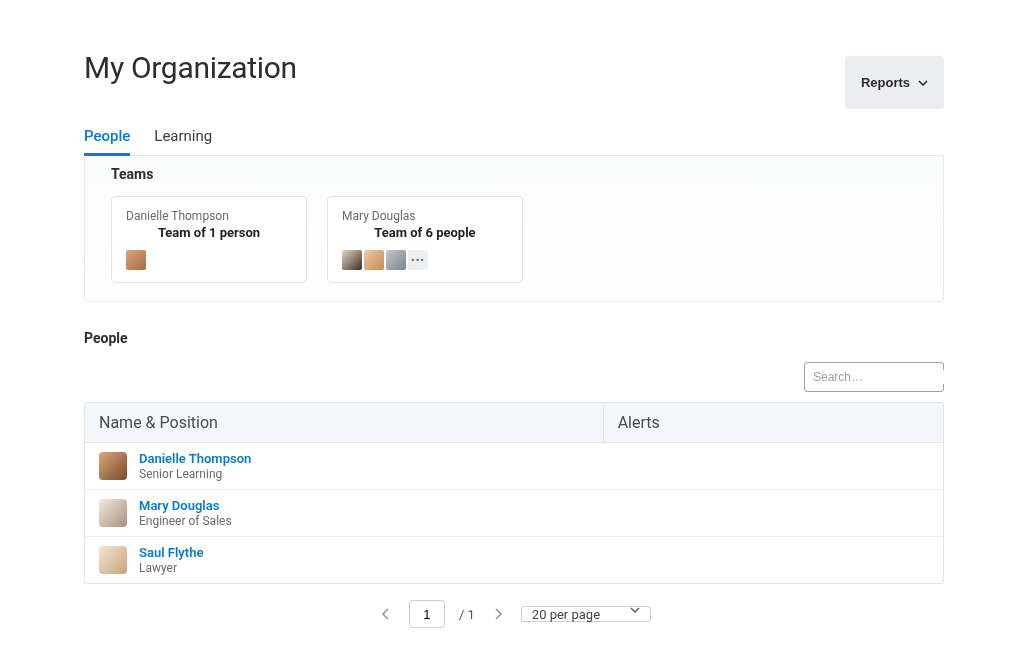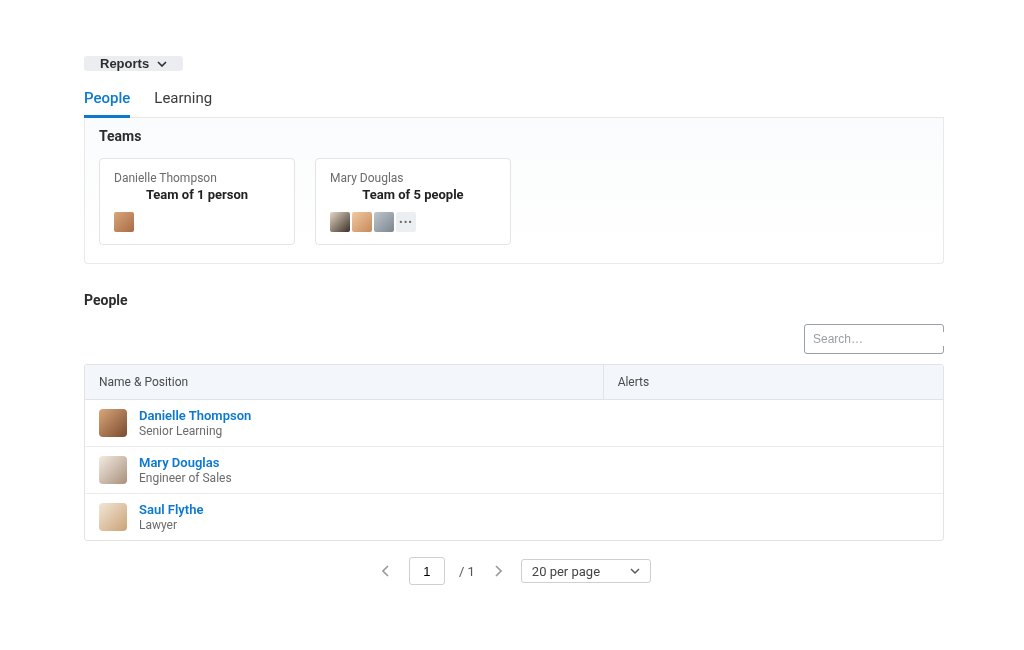--- a/index.html
+++ b/index.html
@@ -23,21 +23,21 @@
 .page-title {
   font-size: 30px;
   font-weight: 400;
   color: #2d2d2d;
   letter-spacing: -0.3px;
 }
 .reports-btn {
   background: #ebedf1;
   border: none;
   border-radius: 3px;
-  padding: 0 16px;
+  padding: 19px 16px;
   font-size: 13px;
   font-weight: 600;
   color: #2d2d2d;
   display: inline-flex;
   align-items: center;
   gap: 8px;
   cursor: pointer;
   margin-top: 6px;
 }
 .chev-down {
@@ -58,21 +58,21 @@
 .tab.active {
   color: #0b79d0;
   font-weight: 500;
   border-bottom: 3px solid #0b79d0;
   margin-bottom: -1px;
 }
 .section-band {
   border: 1px solid #e9e9e9;
   border-top: none;
   background: linear-gradient(#fafbfc,#fff);
-  padding: 10px 14px 18px 14px;
+  padding: 10px 14px 18px 26px;
   border-radius: 0 0 4px 4px;
 }
 .section-label {
   font-size: 14px;
   font-weight: 700;
   color: #2d2d2d;
   margin-bottom: 14px;
 }
 .team-cards {
   display: flex;
@@ -135,21 +135,21 @@
 }
 .search-box input::placeholder { color:#9aa0a6; }
 .mag { width:14px;height:14px; }
 .table {
   border:1px solid #e3e3e3;border-radius:3px;overflow:hidden;
 }
 .thead {
   display:flex;background:#f3f6fb;border-bottom:1px solid #e3e3e3;
 }
 .th {
-  font-size:12px;color:#4b4b4b;padding:10px 14px;
+  font-size:16px;color:#4b4b4b;padding:10px 14px;
 }
 .th.col-name { flex:0 0 58%; }
 .th.col-alerts { flex:1;border-left:1px solid #e3e3e3;margin-left:20px; }
 .trow {
   display:flex;align-items:center;border-bottom:1px solid #ececec;
   padding:8px 14px;gap:12px;
 }
 .trow:last-child { border-bottom:none; }
 .row-avatar {
   width:28px;height:28px;border-radius:4px;
@@ -168,31 +168,32 @@
   margin-top:16px;font-size:13px;color:#555;
 }
 .pg-btn {
   width:18px;height:18px;display:flex;align-items:center;justify-content:center;
   color:#9a9a9a;cursor:pointer;
 }
 .pg-input {
   width:36px;height:28px;border:1px solid #cfcfcf;border-radius:3px;text-align:center;font-size:13px;
 }
 .per-page {
-  border:1px solid #cfcfcf;border-radius:3px;height:24px;
-  display:flex;align-items:center;padding:0 10px;gap:30px;cursor:pointer;
+  border:1px solid #cfcfcf;border-radius:3px;height:16px;
+  display:flex;align-items:flex-start;padding:0 10px;gap:30px;cursor:pointer;
   font-size:13px;color:#444;
 }
 </style>
 </head>
 <body>
 
 <div class="page">
 
   <div class="header-row">
+    <h1 class="page-title">My Organization</h1>
     <button class="reports-btn">
       <span>Reports</span>
       <svg class="chev-down" viewBox="0 0 10 6">
           <path d="M1 1l4 4 4-4" fill="none" stroke="#2d2d2d" stroke-width="1.6"></path>
         </svg>
     </button>
   </div>
 
   <div class="tabs">
     <div class="tab active">People</div>
@@ -204,21 +205,21 @@
     <div class="team-cards">
       <div class="team-card">
         <div class="team-owner">Danielle Thompson</div>
         <div class="team-size">Team of 1 person</div>
         <div class="avatar-row">
           <span class="avatar av-a"></span>
         </div>
       </div>
       <div class="team-card">
         <div class="team-owner">Mary Douglas</div>
-        <div class="team-size">Team of 5 people</div>
+        <div class="team-size">Team of 6 people</div>
         <div class="avatar-row">
           <span class="avatar av-b"></span>
           <span class="avatar av-c"></span>
           <span class="avatar av-d"></span>
           <span class="more-box">•••</span>
         </div>
       </div>
     </div>
   </div>
 

